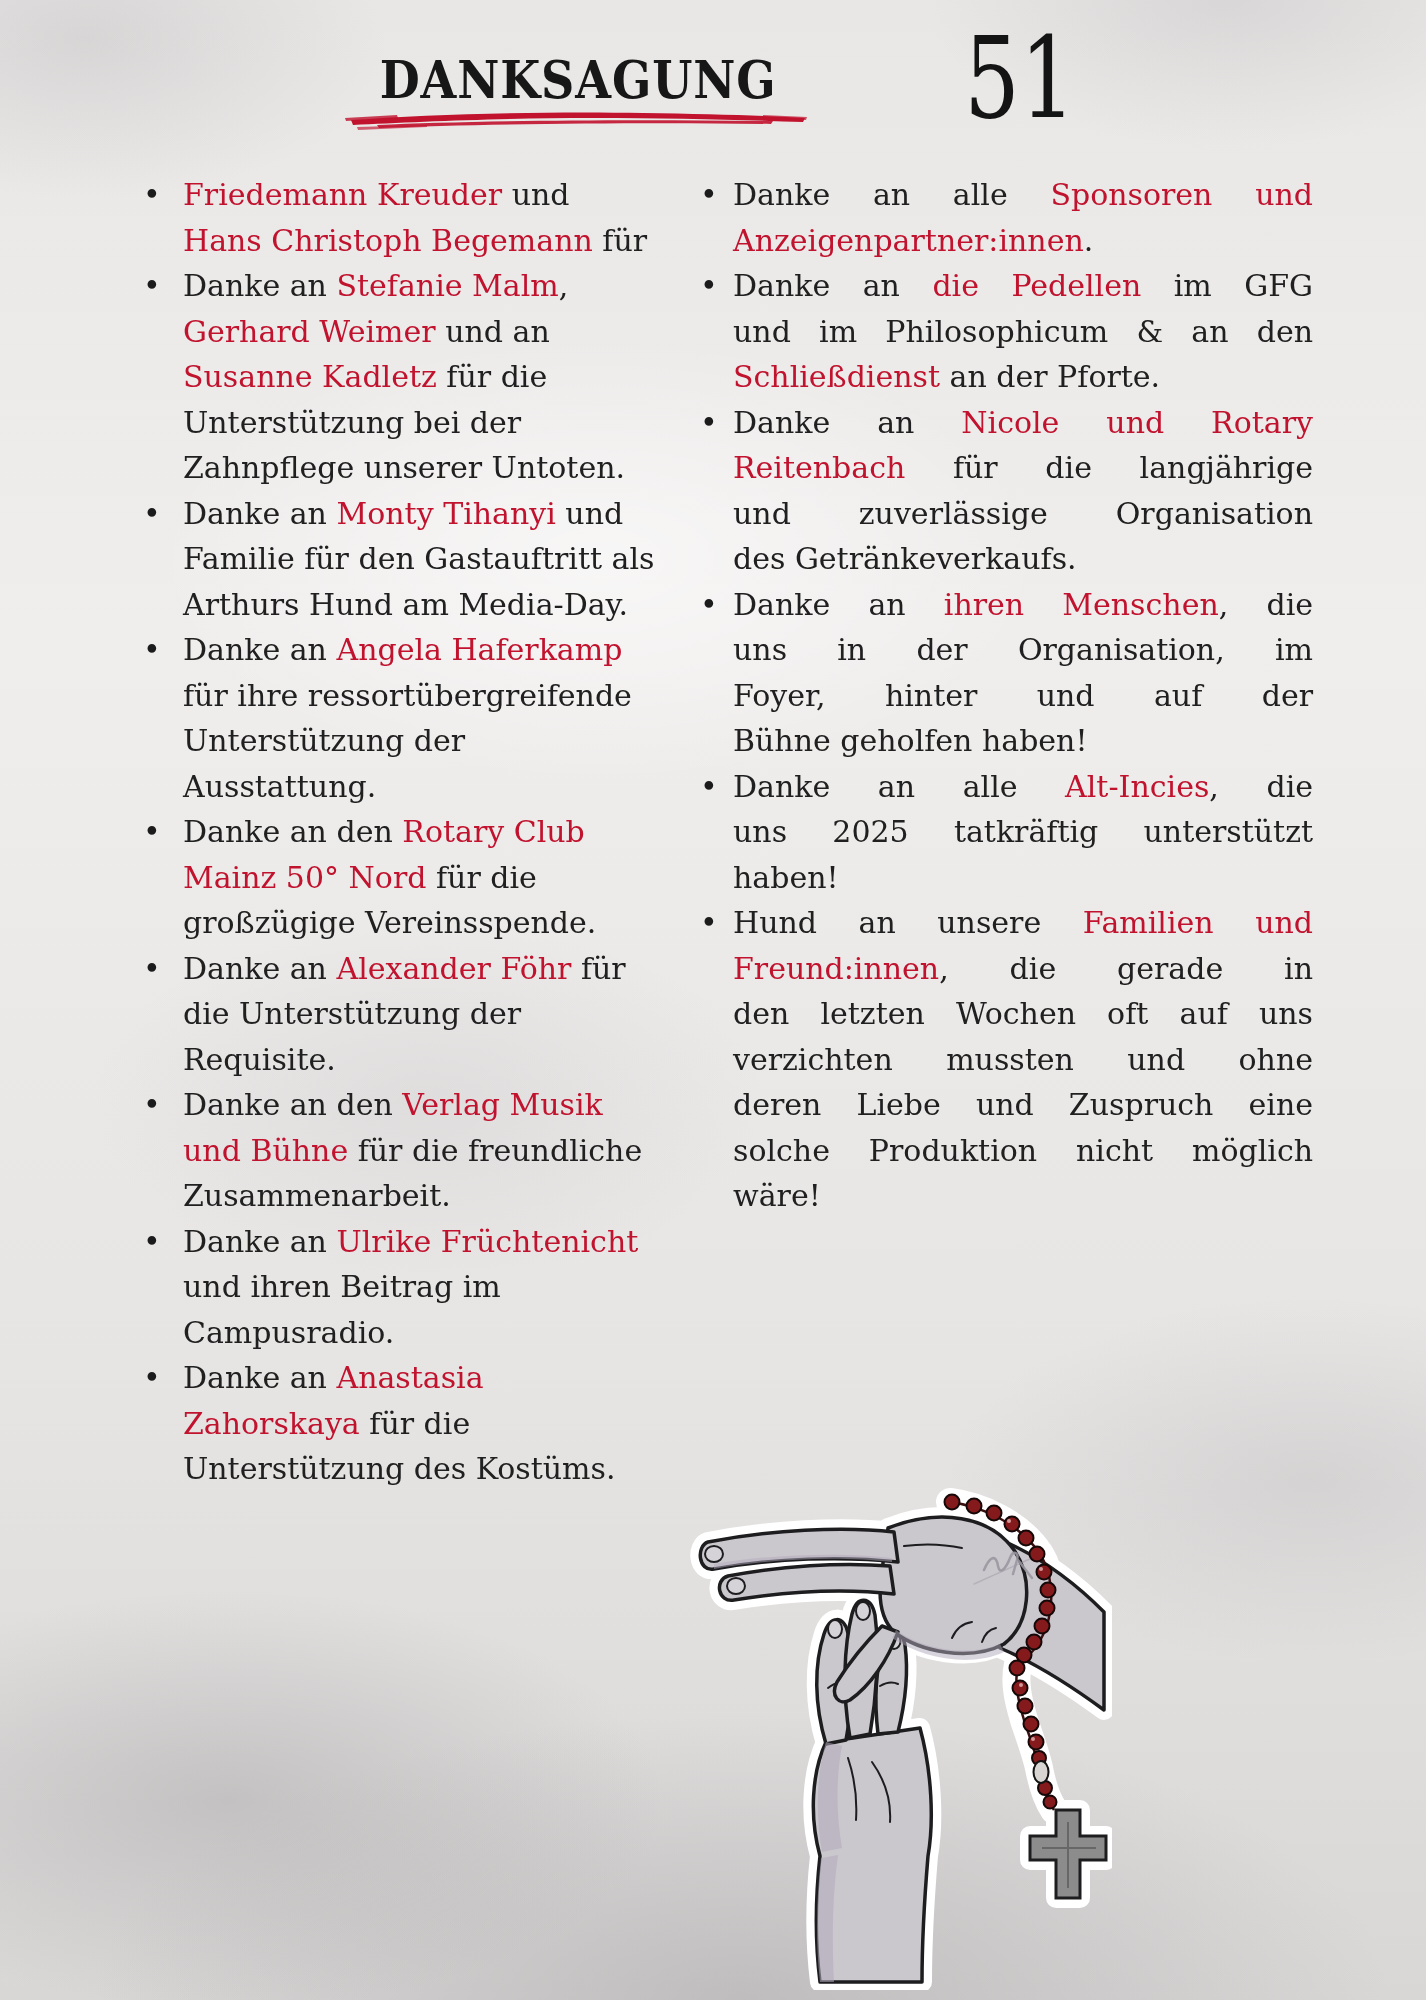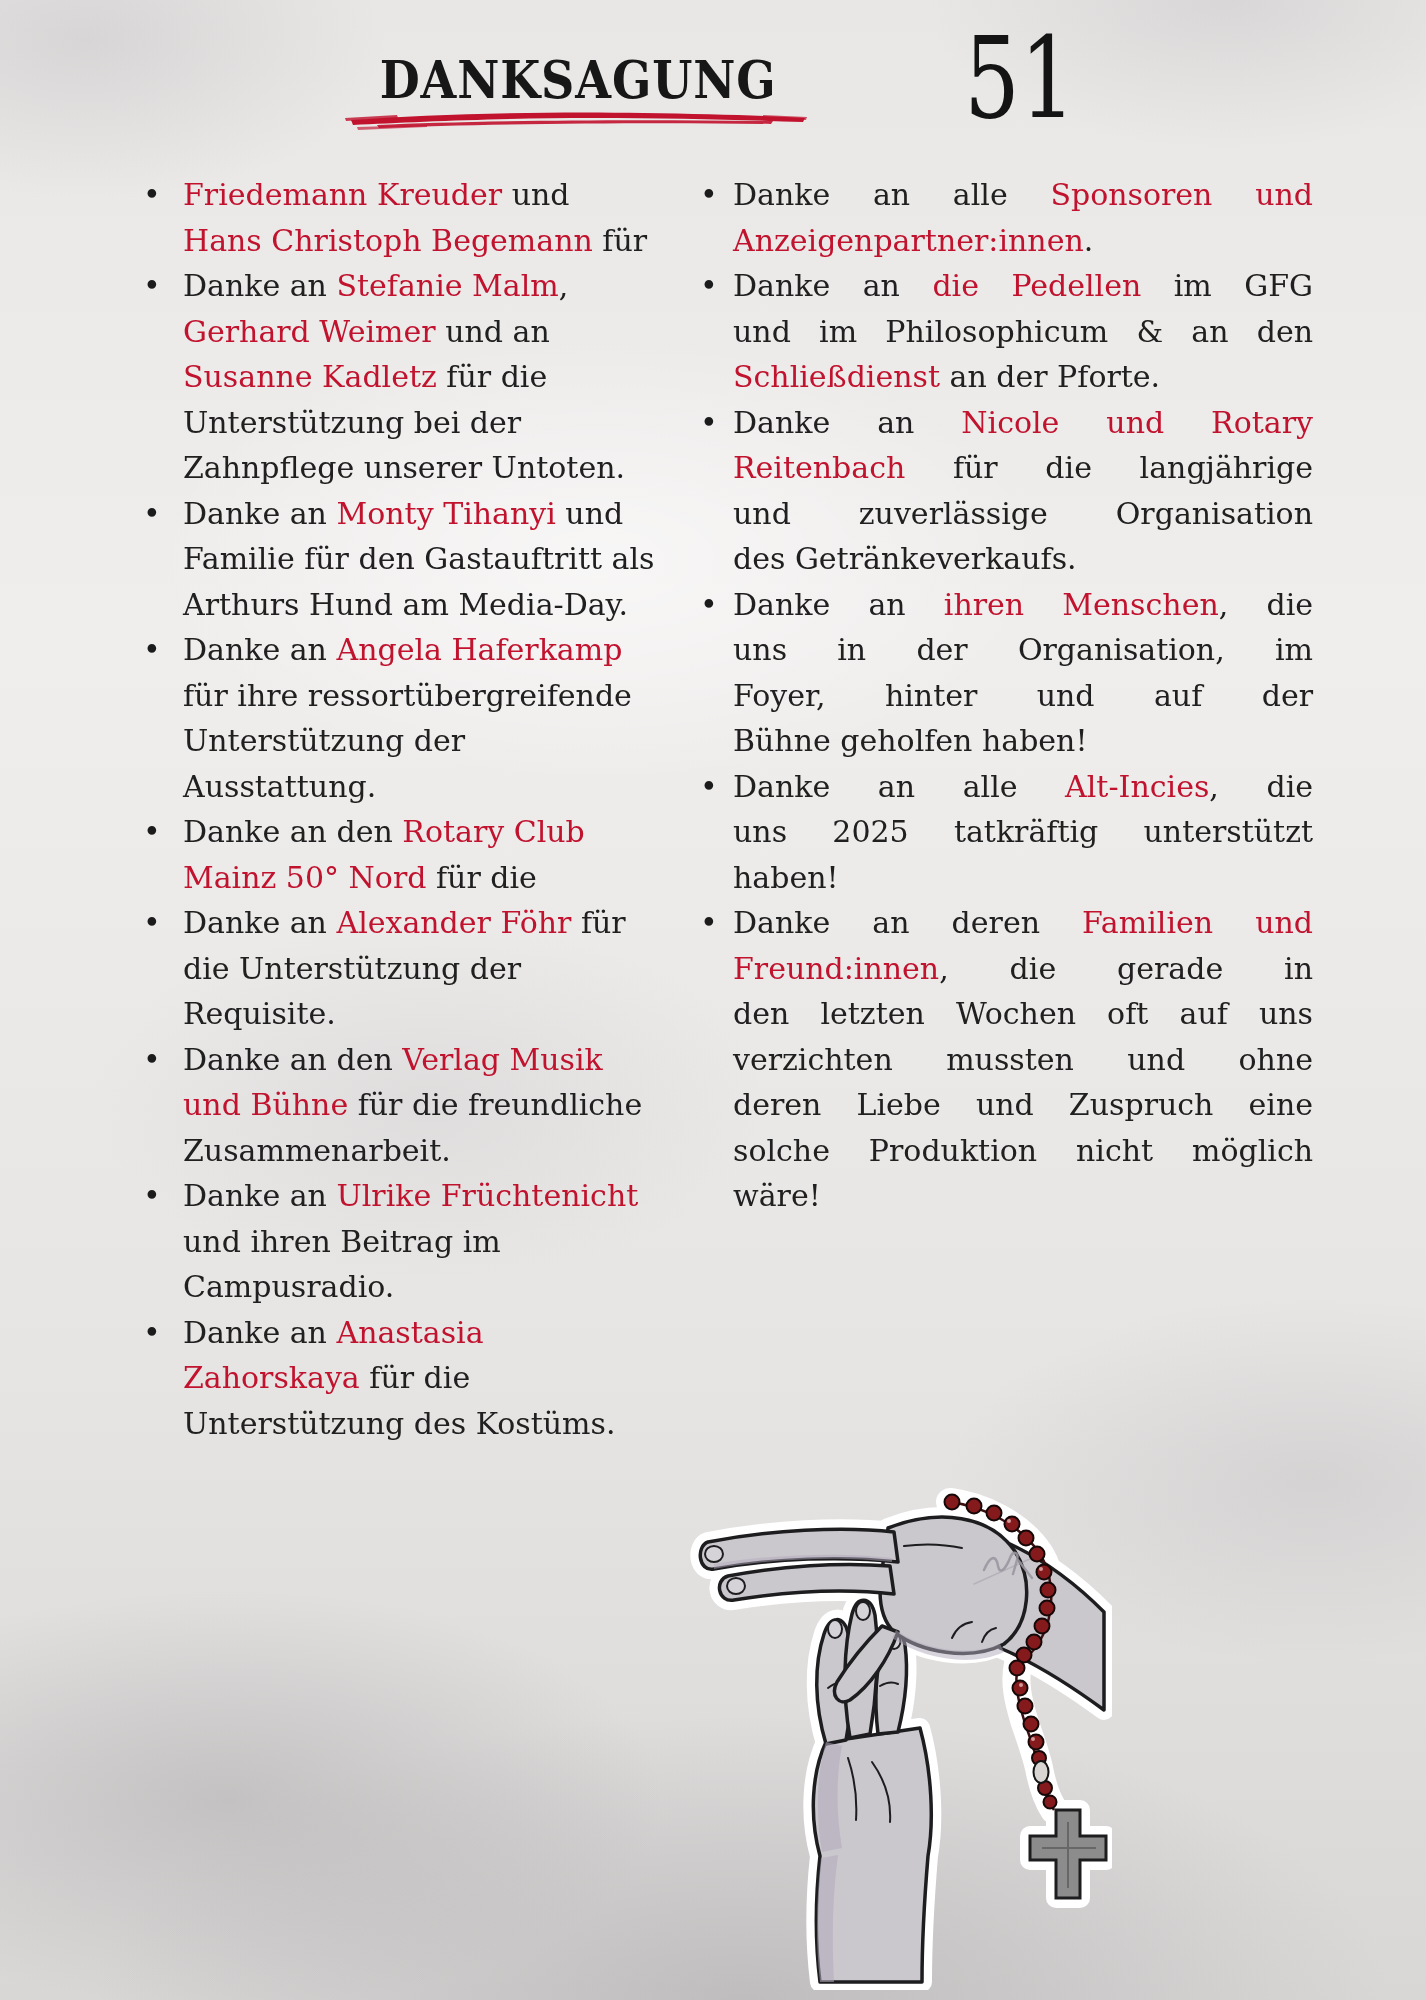--- a/index.html
+++ b/index.html
@@ -82,20 +82,21 @@
           <span class="bullet">•</span>
           <div class="line"><span>Danke an </span><span class="red">Angela Haferkamp</span></div>
           <div class="line"><span>für ihre ressortübergreifende</span></div>
           <div class="line"><span>Unterstützung der</span></div>
           <div class="line"><span>Ausstattung.</span></div>
         </li>
         <li>
           <span class="bullet">•</span>
           <div class="line"><span>Danke an den </span><span class="red">Rotary Club</span></div>
           <div class="line"><span class="red">Mainz 50° Nord</span><span> für die</span></div>
+          <div class="line"><span>großzügige Vereinsspende.</span></div>
         </li>
         <li>
           <span class="bullet">•</span>
           <div class="line"><span>Danke an </span><span class="red">Alexander Föhr</span><span> für</span></div>
           <div class="line"><span>die Unterstützung der</span></div>
           <div class="line"><span>Requisite.</span></div>
         </li>
         <li>
           <span class="bullet">•</span>
           <div class="line"><span>Danke an den </span><span class="red">Verlag Musik</span></div>
@@ -142,21 +143,21 @@
           <div class="line"><span>Bühne geholfen haben!</span></div>
         </li>
         <li>
           <span class="bullet">•</span>
           <div class="line j"><span>Danke an alle </span><span class="red">Alt-Incies</span><span>, die</span></div>
           <div class="line j"><span>uns 2025 tatkräftig unterstützt</span></div>
           <div class="line"><span>haben!</span></div>
         </li>
         <li>
           <span class="bullet">•</span>
-          <div class="line j"><span>Danke an deren </span><span class="red">Familien und</span></div>
+          <div class="line j"><span>Hund an unsere </span><span class="red">Familien und</span></div>
           <div class="line j"><span class="red">Freund:innen</span><span>, die gerade in</span></div>
           <div class="line j"><span>den letzten Wochen oft auf uns</span></div>
           <div class="line j"><span>verzichten mussten und ohne</span></div>
           <div class="line j"><span>deren Liebe und Zuspruch eine</span></div>
           <div class="line j"><span>solche Produktion nicht möglich</span></div>
           <div class="line"><span>wäre!</span></div>
         </li>
       </ul>
   </div>
 

